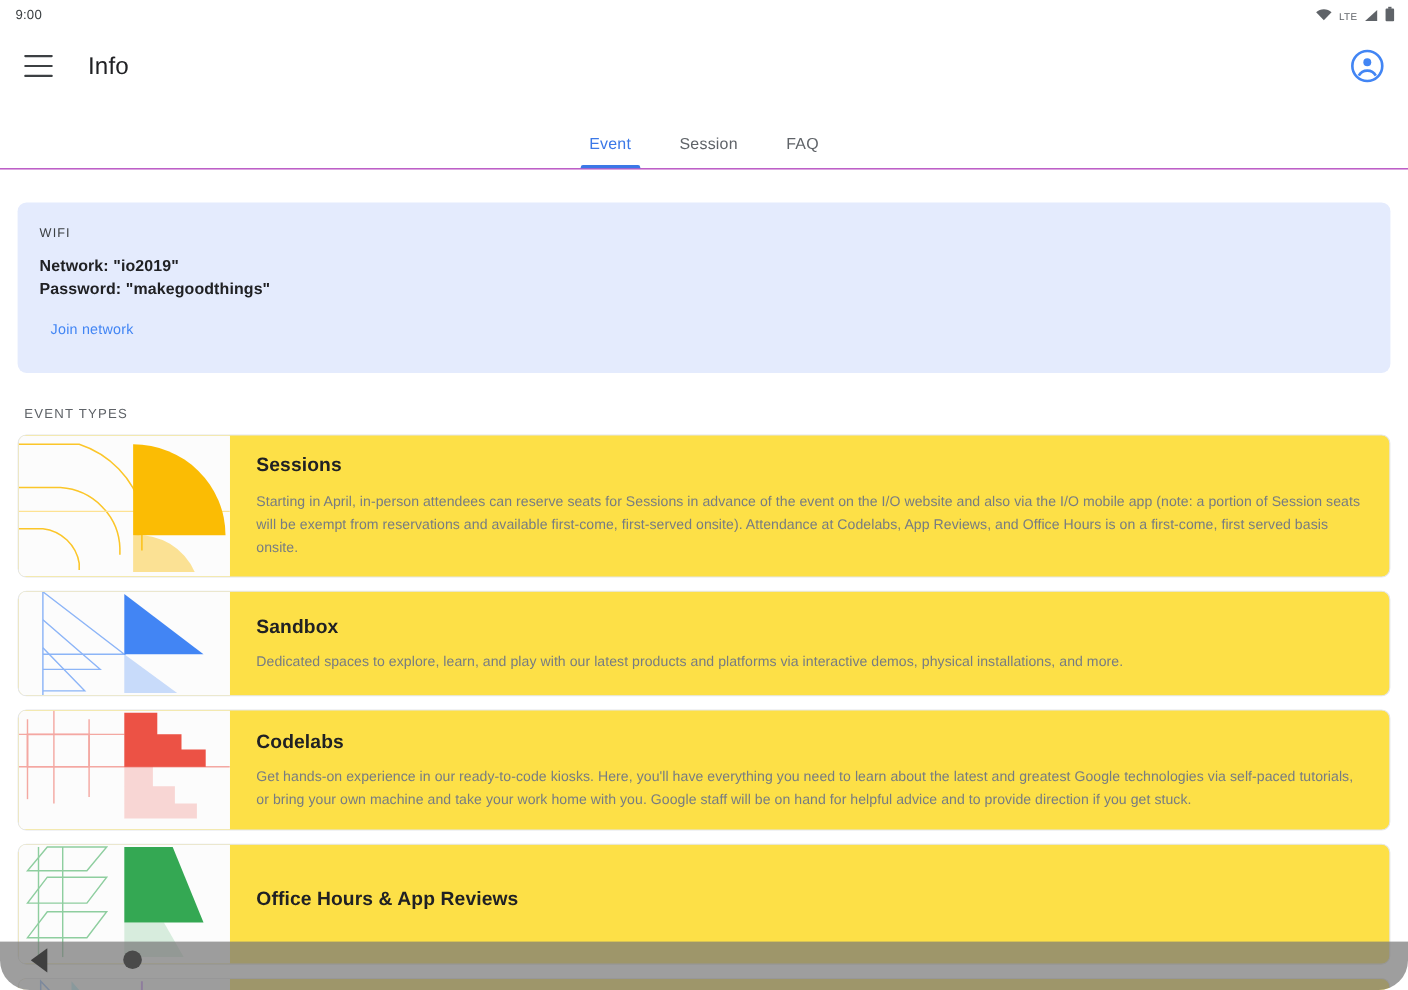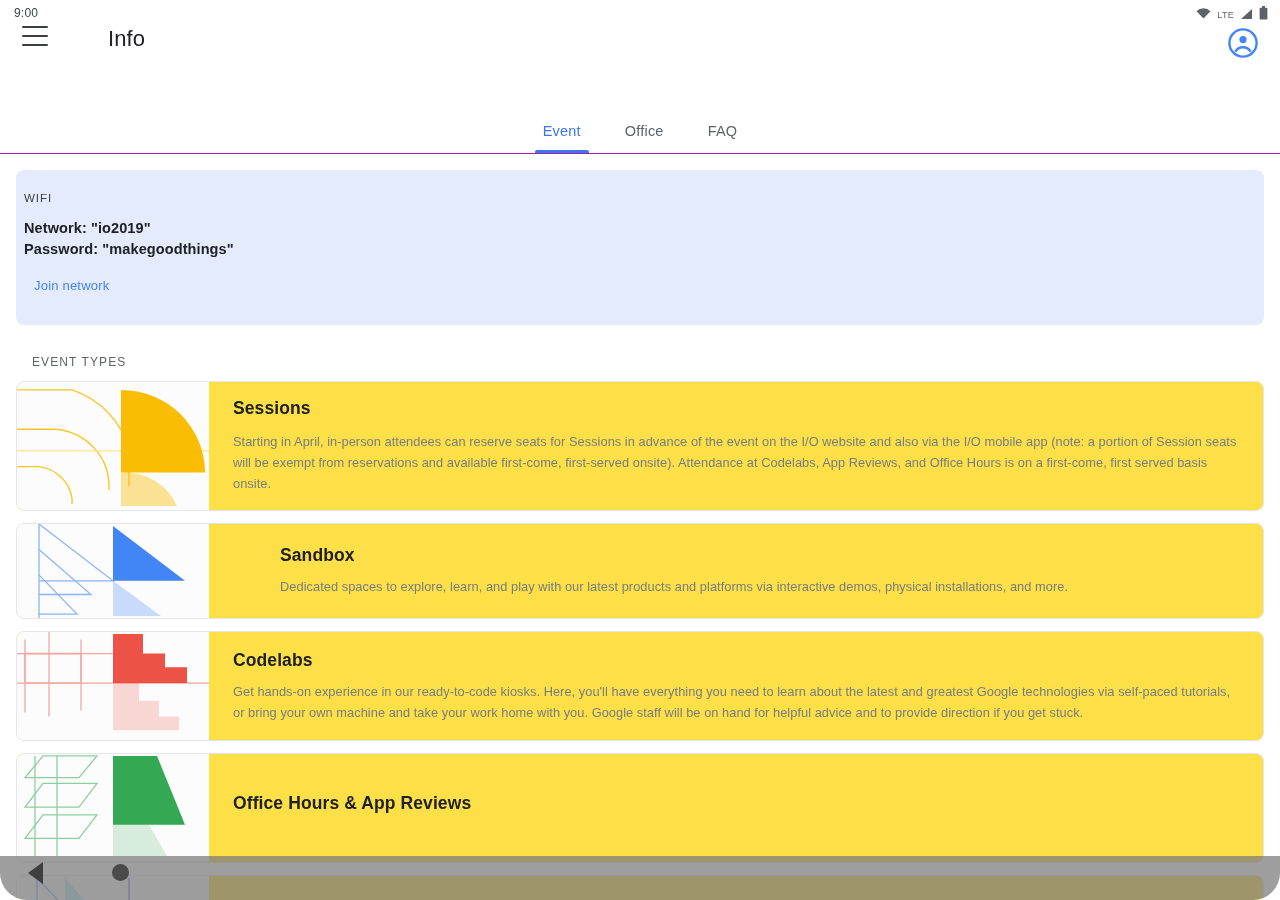--- a/index.html
+++ b/index.html
@@ -18,23 +18,22 @@
     font-size: 12px; color: #3c4043;
   }
   .statusbar .clock { letter-spacing: .2px; }
   .statusbar .spacer { flex: 1; }
   .statusbar .sysicons { display: flex; align-items: flex-end; gap: 6px; }
   .statusbar .sysicons .lte { font-size: 9px; letter-spacing: .3px; color: #5f6368; }
 
   
   .appbar {
     height: 68px; width: 100%;
-    display: flex; 
+    display: flex; align-items: center;
     padding: 0 20px 0 22px;
-    gap: 28px;
   }
   .hamburger { width: 28px; height: 20px; display: flex; flex-direction: column;
                justify-content: space-between; cursor: pointer; }
   .hamburger span { display: block; height: 2px; width: 26px; background: #3c4043; border-radius: 1px; }
   .appbar-title {
     margin-left: 30px;
     font-size: 22px; color: #202124; font-weight: 400; letter-spacing: .1px;
   }
   .appbar .spacer { flex: 1; }
   .avatar-btn { width: 34px; height: 34px; display: flex; align-items: center; justify-content: center; cursor: pointer; }
@@ -58,59 +57,59 @@
   .tab.active::after {
     content: ""; position: absolute;
     left: 14px; right: 14px; bottom: 0;
     height: 3px; background: #3b78e7; border-radius: 2px 2px 0 0;
   }
 
   
   .content { width: 100%; padding: 0 16px; }
 
   .wifi-card {
-    margin-top: 16px;
+    margin-top: 30px;
     background: #e4ebfd;
     border-radius: 8px;
-    padding: 22px 22px 20px 8px;
+    padding: 22px 22px 20px 20px;
     height: 155px;
   }
   .wifi-label {
     font-size: 11.5px; color: #3c4043; letter-spacing: 1.0px; font-weight: 400;
     margin-bottom: 14px;
   }
   .wifi-line { font-size: 14.5px; color: #202124; font-weight: bold; line-height: 21px; letter-spacing: .1px; }
   .wifi-join {
     display: inline-block;
     margin-top: 18px; margin-left: 10px;
     font-size: 13px; color: #4285f4; letter-spacing: .2px; cursor: pointer;
   }
 
   .section-label {
-    margin-top: 30px; margin-bottom: 12px; margin-left: 16px;
+    margin-top: 30px; margin-bottom: 12px; margin-left: 6px;
     font-size: 12px; color: #5f6368; letter-spacing: 1.1px;
   }
 
   
   .event-card {
     display: flex; align-items: stretch;
     border: 1px solid #e4e6e9;
     border-radius: 8px;
     background: #fde047;
     margin-bottom: 12px;
     overflow: hidden;
   }
   .card-art { width: 192px; flex: 0 0 192px; position: relative; background: #fcfcfc; overflow: hidden; }
   .card-art svg { display: block; width: 100%; height: 100%; }
   .card-body { flex: 1; padding: 18px 24px 18px 24px; display: flex; flex-direction: column; justify-content: center; }
   .card-title { font-size: 17.5px; color: #202124; font-weight: bold; letter-spacing: .1px; margin-bottom: 12px; }
   .card-desc { font-size: 12.8px; color: #777c82; line-height: 21px; letter-spacing: .05px; }
 
   .card-sessions   { height: 130px; }
-  .card-sandbox    { height: 96px; gap: 47px; }
+  .card-sandbox    { height: 96px; }
   .card-codelabs   { height: 110px; }
   .card-office     { height: 110px; justify-content: space-between; }
   .card-afterhours { height: 110px; }
 
   .card-sandbox .card-title,
   .card-codelabs .card-title,
   .card-office .card-title,
   .card-afterhours .card-title { margin-bottom: 10px; }
 
   
@@ -171,21 +170,21 @@
         <circle cx="12" cy="12" r="10.2" fill="none" stroke="#4285f4" stroke-width="1.8"></circle>
         <circle cx="12" cy="9.4" r="2.7" fill="#4285f4"></circle>
         <path d="M6.2 18.6 A6.6 6.6 0 0 1 17.8 18.6" fill="none" stroke="#4285f4" stroke-width="1.8"></path>
       </svg>
     </div>
   </div>
 
   <div class="tabs-wrap">
     <div class="tabs">
       <button class="tab active">Event</button>
-      <button class="tab">Office</button>
+      <button class="tab">Session</button>
       <button class="tab">FAQ</button>
     </div>
   </div>
 
   <div class="content">
 
     <div class="wifi-card">
       <div class="wifi-label">WIFI</div>
       <div class="wifi-line">Network: "io2019"</div>
       <div class="wifi-line">Password: "makegoodthings"</div>

